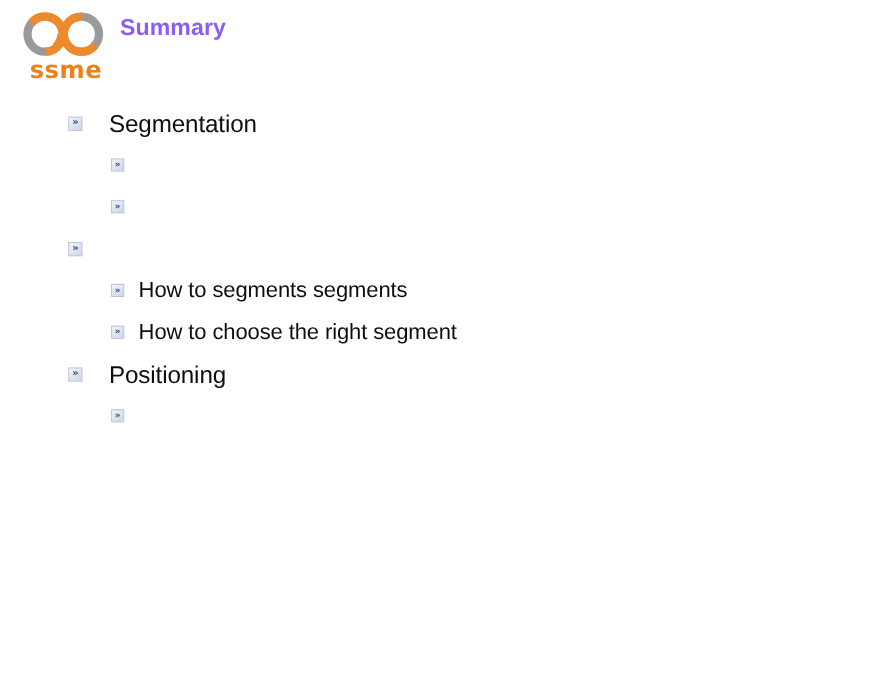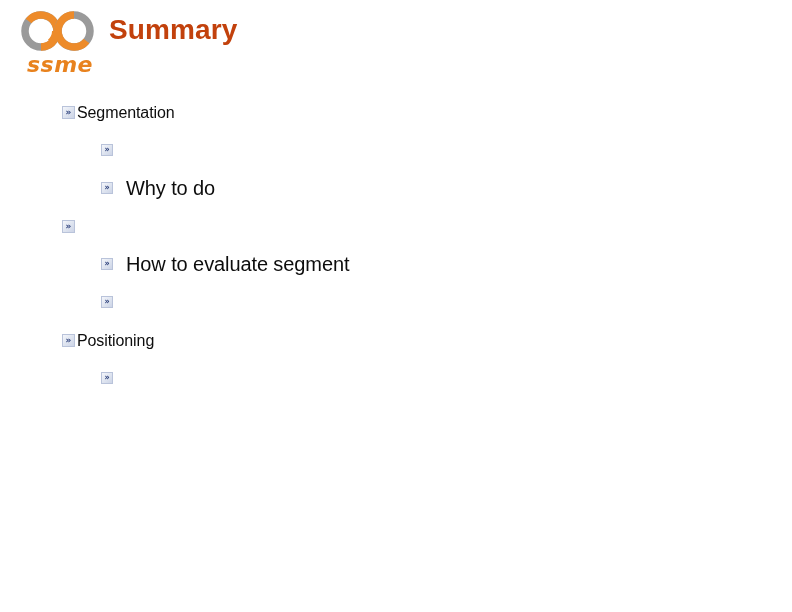--- a/index.html
+++ b/index.html
@@ -31,21 +31,20 @@
     width: 792px;
     height: 86px;
   }
 
   #brand-logo {
     position: absolute;
     left: 16px;
     top: 8px;
     width: 86px;
     height: 72px;
-    font-style: italic;
   }
 
   #logo-mark {
     position: absolute;
     left: 0;
     top: 0;
     width: 86px;
     height: 46px;
   }
 
@@ -62,23 +61,23 @@
     color: #e8821e;
     line-height: 26px;
     white-space: nowrap;
   }
 
   #page-title {
     position: absolute;
     left: 109px;
     top: 14px;
     font-family: "Liberation Sans", "DejaVu Sans", sans-serif;
-    font-size: 28px;
+    font-size: 21px;
     font-weight: bold;
-    color: #c2410c;
+    color: #8b5cf6;
     letter-spacing: 0.1px;
     white-space: nowrap;
   }
 
   
   #content-body {
     position: absolute;
     left: 0;
     top: 98px;
     width: 792px;
@@ -135,22 +134,22 @@
   }
 
   .bullet-text {
     flex: 0 1 auto;
     white-space: nowrap;
     color: #0d0d0d;
     font-family: "Liberation Sans", "DejaVu Sans", sans-serif;
   }
 
   .bullet-row.level-1 .bullet-text {
-    margin-left: 2px;
-    font-size: 16px;
+    margin-left: 24px;
+    font-size: 22px;
     line-height: 30px;
     letter-spacing: -0.1px;
   }
 
   .bullet-row.level-2 .bullet-text {
     margin-left: 13px;
     font-size: 20px;
     line-height: 28px;
     letter-spacing: -0.1px;
   }
@@ -194,37 +193,37 @@
       </div>
       <div class="bullet-row level-2">
         <span class="bullet-marker">
           <span class="marker-glyph">»</span>
         </span>
       </div>
       <div class="bullet-row level-2">
         <span class="bullet-marker">
           <span class="marker-glyph">»</span>
         </span>
-        <span class="bullet-text">Why to do</span>
       </div>
       <div class="bullet-row level-1">
         <span class="bullet-marker">
           <span class="marker-glyph">»</span>
         </span>
       </div>
       <div class="bullet-row level-2">
         <span class="bullet-marker">
           <span class="marker-glyph">»</span>
         </span>
-        <span class="bullet-text">How to evaluate segment</span>
-      </div>
-      <div class="bullet-row level-2">
-        <span class="bullet-marker">
-          <span class="marker-glyph">»</span>
-        </span>
+        <span class="bullet-text">How to segments segments</span>
+      </div>
+      <div class="bullet-row level-2">
+        <span class="bullet-marker">
+          <span class="marker-glyph">»</span>
+        </span>
+        <span class="bullet-text">How to choose the right segment</span>
       </div>
       <div class="bullet-row level-1">
         <span class="bullet-marker">
           <span class="marker-glyph">»</span>
         </span>
         <span class="bullet-text">Positioning</span>
       </div>
       <div class="bullet-row level-2">
         <span class="bullet-marker">
           <span class="marker-glyph">»</span>

